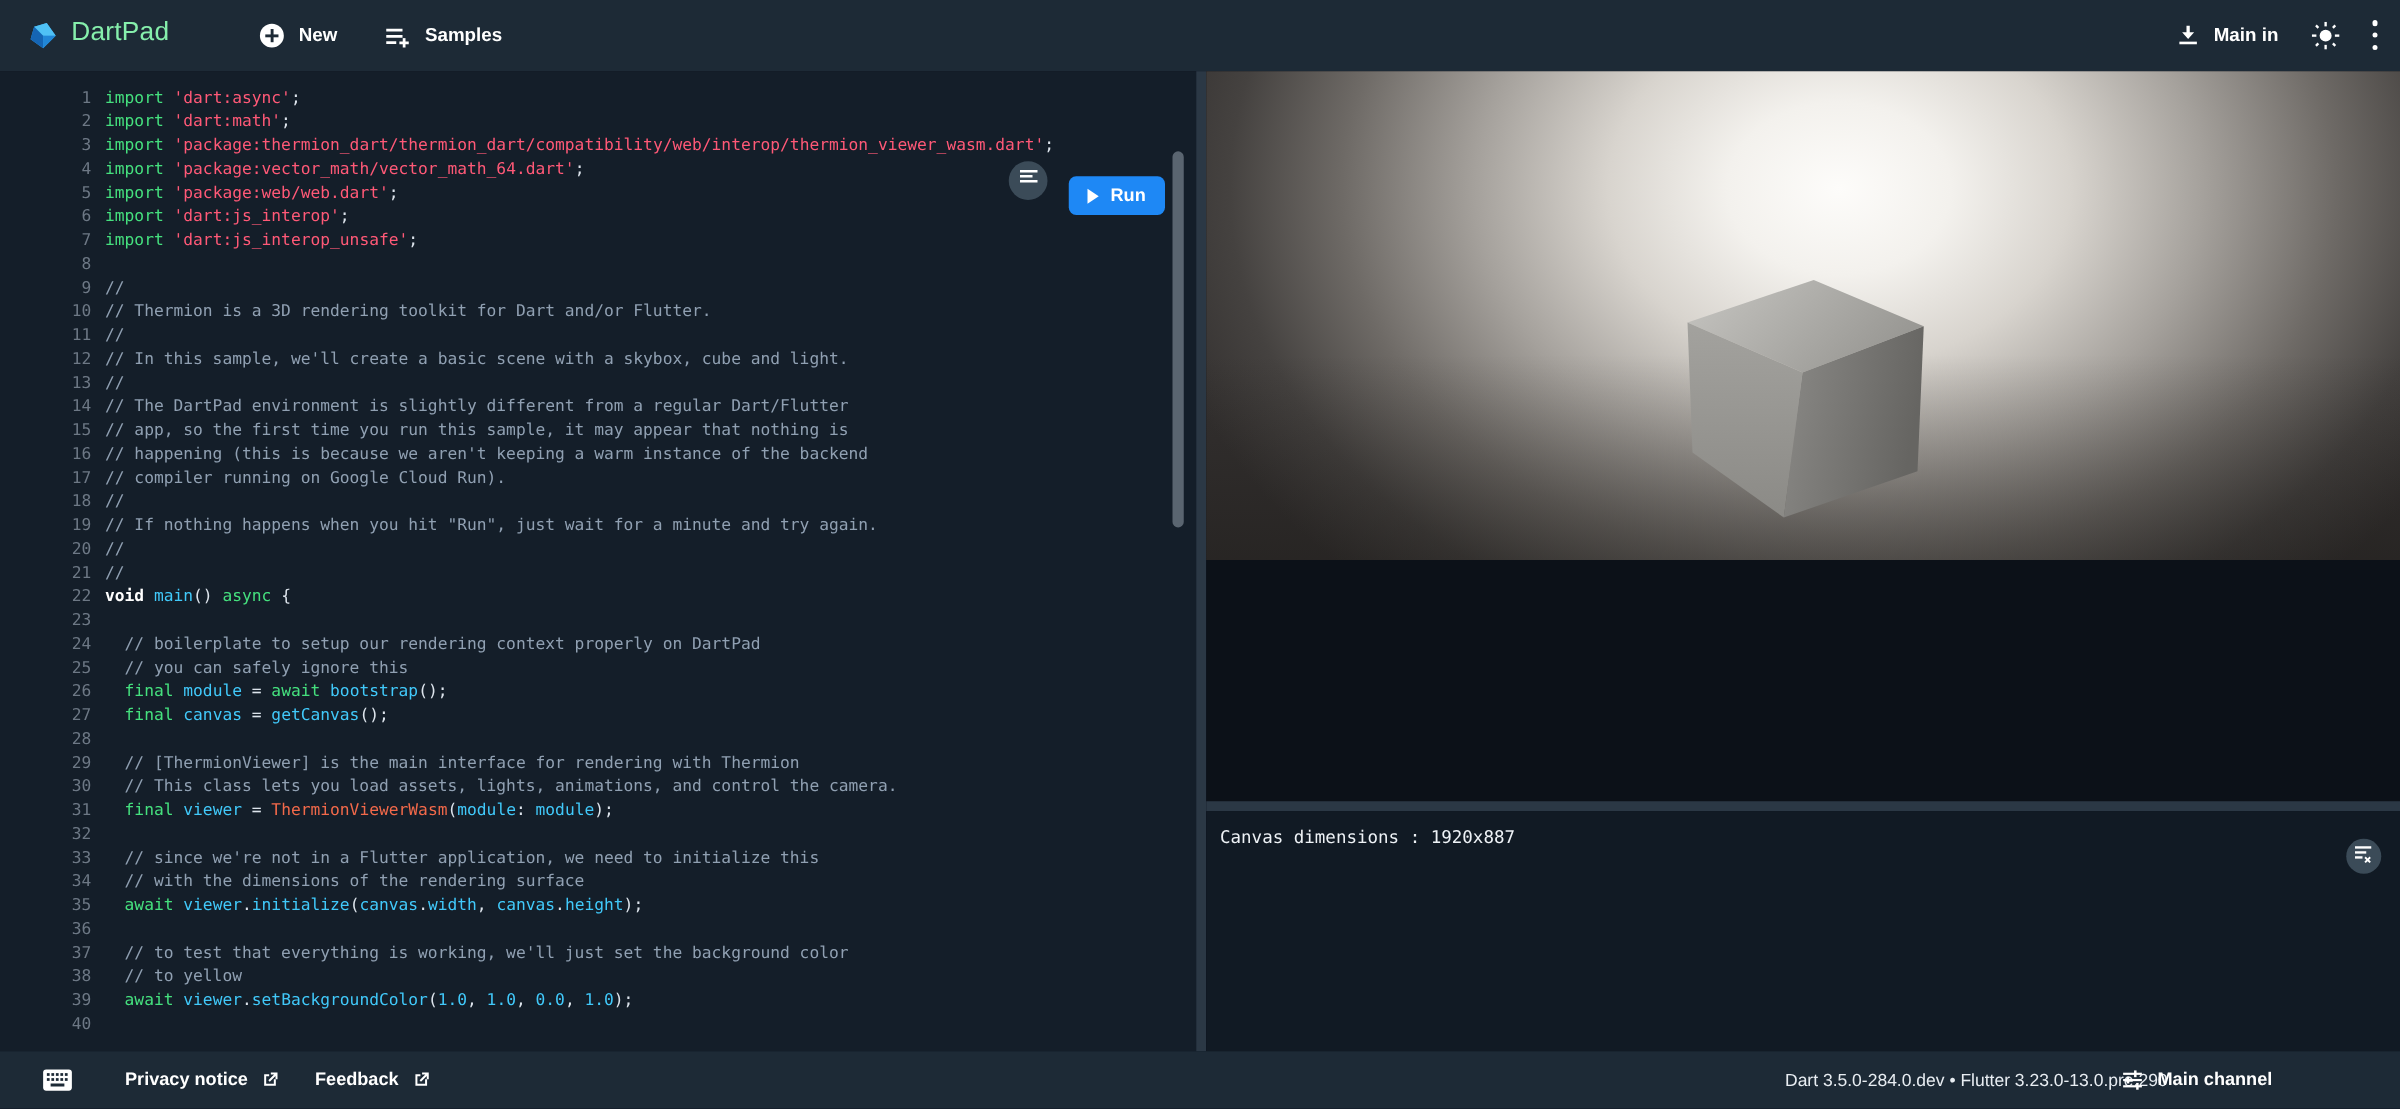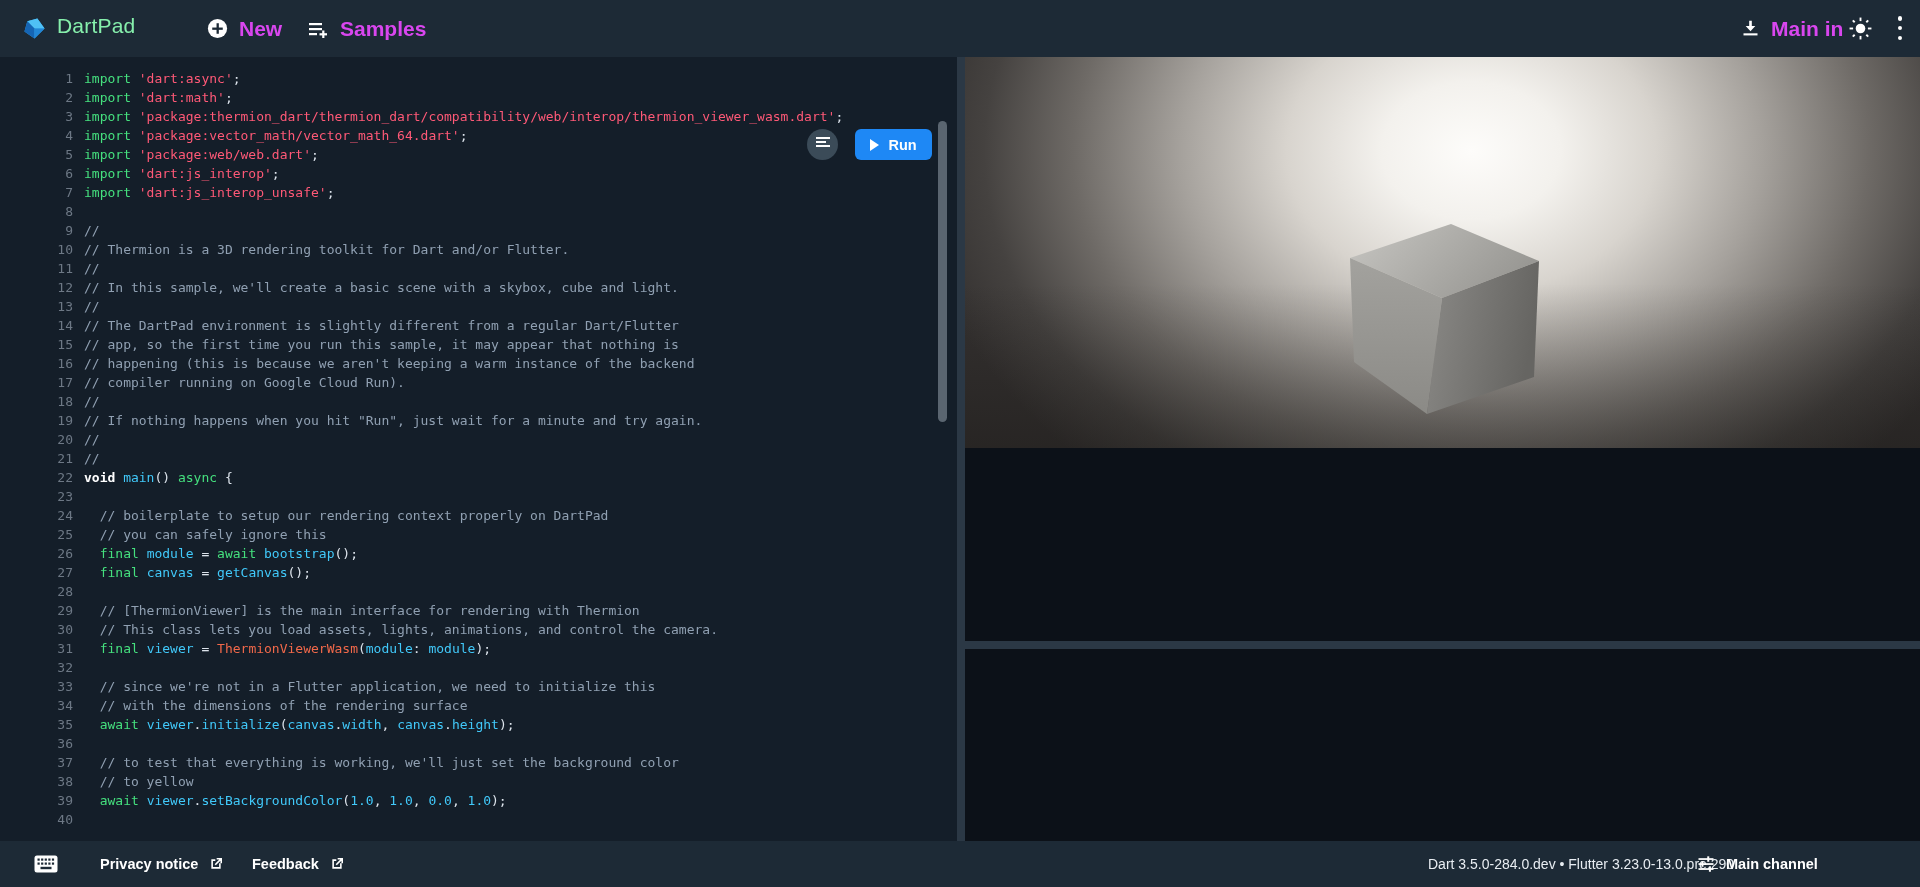--- a/index.html
+++ b/index.html
@@ -4,42 +4,42 @@
 <style>
   html,body{margin:0;padding:0;background:#0d1420;}
   *{box-sizing:border-box;}
   .app{position:relative;width:1920px;height:887px;overflow:hidden;
        font-family:"Liberation Sans",sans-serif;color:#fff;}
   
   .topbar{position:absolute;left:0;top:0;width:1920px;height:57px;background:var(--c-bar_bg);}
   .logo{position:absolute;left:23px;top:17px;width:23px;height:23px;}
   .app-title{position:absolute;left:57px;top:14px;font-size:21px;font-weight:500;color:#86efac;letter-spacing:.2px;}
   .tb-btn{position:absolute;top:0;height:57px;display:flex;align-items:center;gap:10px;
-          font-size:21px;font-weight:600;color:#d946ef;cursor:pointer;}
+          font-size:15px;font-weight:600;color:#ffffff;cursor:pointer;}
   .tb-new{left:206px;}
   .tb-samples{left:306px;}
   .tb-openin{left:1740px;}
   .tb-icon{display:inline-flex;}
   .kebab{position:absolute;left:1893px;top:16px;width:14px;height:24px;display:flex;flex-direction:column;
          align-items:center;justify-content:space-between;cursor:pointer;}
   .kebab i{width:4.5px;height:4.5px;border-radius:50%;background:#fff;}
   .sun{position:absolute;left:1848px;top:16px;cursor:pointer;}
   
   .editor{position:absolute;left:0;top:57px;width:957px;height:784px;background:var(--c-editor_bg);overflow:hidden;}
   .code-lines{position:absolute;left:0;top:12px;width:100%;
               font-family:"DejaVu Sans Mono",monospace;font-size:13px;line-height:19px;white-space:pre;margin-left:37px;}
   .code-line{height:19px;}
   .ln{display:inline-block;width:36px;text-align:right;margin-right:11px;color:var(--c-gutter);}
   .seg-k{color:var(--c-kw);} .seg-s{color:var(--c-str);} .seg-c{color:var(--c-cmt);}
   .seg-i{color:var(--c-ident);} .seg-t{color:var(--c-cls);} .seg-n{color:var(--c-num);}
   .seg-p{color:var(--c-plain);} .seg-b{color:#ffffff;font-weight:bold;}
   .ed-scrollbar{position:absolute;left:938px;top:64px;width:9px;height:301px;border-radius:5px;background:#5a6570;}
   .format-btn{position:absolute;left:807px;top:72px;width:31px;height:31px;border-radius:50%;
               background:#3b4b58;display:flex;align-items:center;justify-content:center;cursor:pointer;}
-  .run-btn{position:absolute;left:855px;top:72px;width:77px;height:31px;border-radius:6px;
+  .run-btn{position:absolute;left:855px;top:84px;width:77px;height:31px;border-radius:6px;
            background:var(--c-accent);display:flex;align-items:center;justify-content:center;gap:9px;
            font-size:14.5px;font-weight:600;color:#fff;cursor:pointer;}
   .run-tri{width:0;height:0;border-left:9px solid #fff;border-top:6px solid transparent;border-bottom:6px solid transparent;}
   
   .vsplit{position:absolute;left:957px;top:57px;width:8px;height:784px;background:var(--c-splitter);cursor:col-resize;}
   
   .rpanel{position:absolute;left:965px;top:57px;width:955px;height:784px;background:var(--c-panel_black);}
   .scene{position:absolute;left:0;top:0;width:955px;height:391px;
          background:
            linear-gradient(180deg, rgba(20,18,16,0) 58%, rgba(20,18,16,0.38) 100%),
@@ -167,20 +167,33 @@
             <stop offset="0" stop-color="#8b8a87"></stop>
               <stop offset="1" stop-color="#666562"></stop>
           </linearGradient>
         </defs>
         <polygon points="486,167 574,204 477,241 385,201" fill="url(#gTop)"></polygon>
         <polygon points="385,201 477,241 462,357 389,305" fill="url(#gLeft)"></polygon>
         <polygon points="477,241 574,204 569,320 462,357" fill="url(#gRight)"></polygon>
       </svg>
     </div>
     <div class="hsplit"></div>
+    <div class="console">
+      <div class="console-text">Canvas dimensions : 1920x887</div>
+      <div class="clear-btn">
+        <span>
+          <svg width="16" height="16" viewBox="0 0 16 16" fill="#fff">
+            <rect x="1" y="2" width="13" height="1.9"></rect>
+            <rect x="1" y="6" width="9" height="1.9"></rect>
+            <rect x="1" y="10" width="6" height="1.9"></rect>
+            <path d="M9.6 10.2l1.5 1.5 1.5-1.5 1.1 1.1-1.5 1.5 1.5 1.5-1.1 1.1-1.5-1.5-1.5 1.5-1.1-1.1 1.5-1.5-1.5-1.5z"></path>
+          </svg>
+        </span>
+      </div>
+    </div>
   </div>
 
   <div class="bottombar">
     <div class="bb-item bb-kbd">
       <svg width="24" height="18" viewBox="0 0 24 18">
         <rect x="0.5" y="0.5" width="23" height="17" rx="2.5" fill="#fff"></rect>
         <g fill="#1d2a36">
           <rect x="3.5" y="3.5" width="2.2" height="2.2"></rect>
             <rect x="7.1" y="3.5" width="2.2" height="2.2"></rect>
           <rect x="10.7" y="3.5" width="2.2" height="2.2"></rect>

